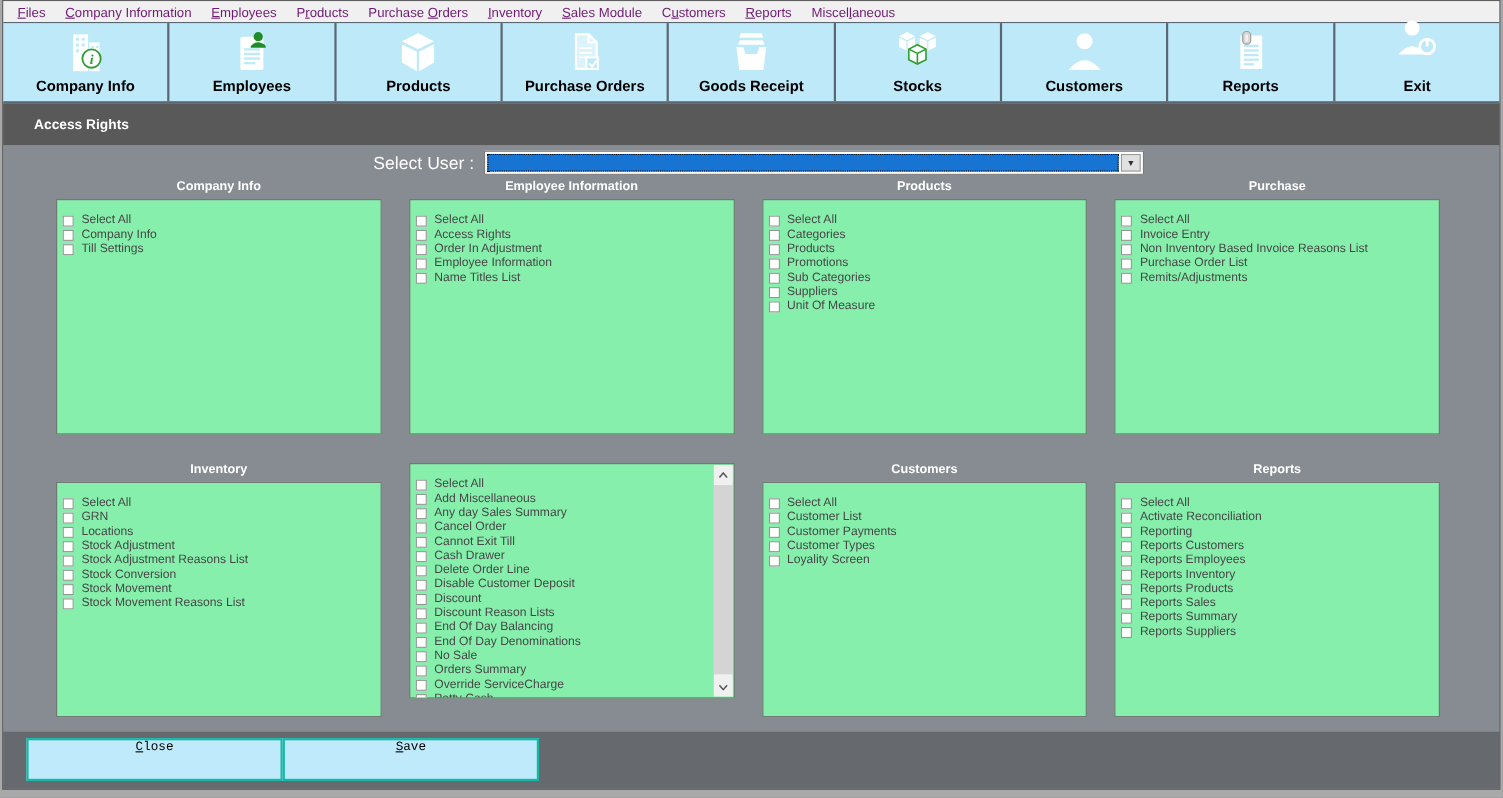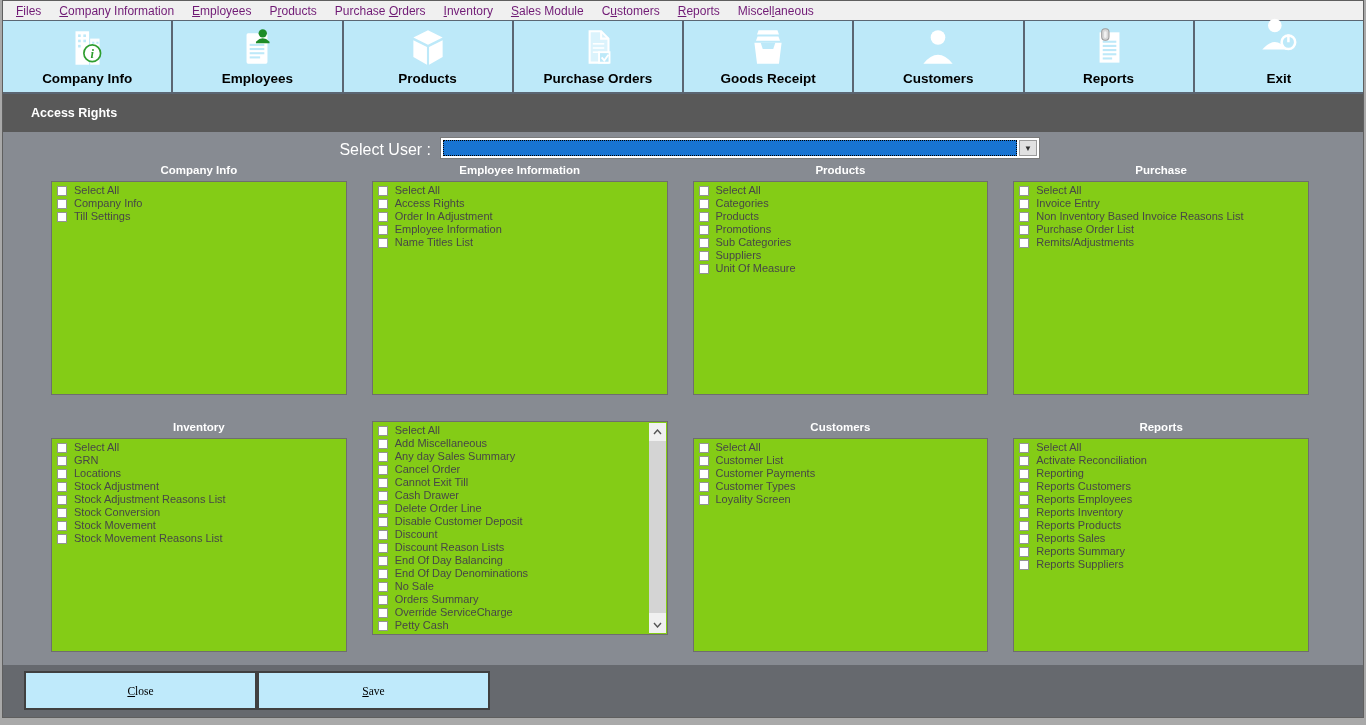--- a/index.html
+++ b/index.html
@@ -35,39 +35,39 @@
   .combo-sel { flex:1 1 auto; background:#1874d2; border:1px dotted #000;
                color:#fff; font-size:11px; line-height:15px; overflow:hidden; }
   .combo-btn { flex:0 0 18px; margin-left:2px; background:#e1e1e1; border:1px solid #9a9a9a;
                display:flex; align-items:center; justify-content:center;
                font-size:8px; color:#303030; cursor:default; }
 
   .panels { position:absolute; left:48px; right:54px; top:32px;
             display:grid; grid-template-columns:repeat(4,1fr); column-gap:25px; row-gap:26px; }
   .panel-title { text-align:center; color:#fff; font-weight:bold; font-size:11.5px;
                  height:14px; line-height:13px; margin-bottom:3px; }
-  .listbox { background:#84cc16; border:1px solid #6e6e6e; height:214px; overflow:hidden;
-             padding-top:2px; position:relative; }
+  .listbox { background:#86efac; border:1px solid #6e6e6e; height:214px; overflow:hidden;
+             padding-top:12px; position:relative; }
   .cbrow { display:flex; align-items:center; height:13px; padding-left:5px; cursor:default; }
   .cb { width:10px; height:10px; border:1px solid #949494; background:#fff; flex:0 0 auto; }
   .cbl { font-size:11px; color:#474747; margin-left:7px; white-space:nowrap; line-height:11px; }
 
   
   .vscroll { position:absolute; top:1px; right:1px; bottom:1px; width:17px; background:#f0f0f0; }
   .varrow { position:absolute; left:0; width:17px; height:17px; display:flex;
             align-items:center; justify-content:center; background:#f0f0f0; cursor:default; }
   .varrow.up { top:0; } .varrow.down { bottom:0; }
   .vthumb { position:absolute; left:0; top:18px; width:17px; height:172px; background:#d4d4d4; }
 
   
   .footer { height:52px; background:#66696e; flex:0 0 auto; display:flex;
             align-items:flex-start; padding-top:6px; padding-left:21px; }
-  .fbtn { width:233px; height:39px; background:#bfeafb; border:2px solid #404040;
-          font-size:11.5px; color:#000; display:flex; align-items:center; justify-content:center;
-          cursor:default; font-family:Liberation Serif, serif; }
+  .fbtn { width:233px; height:39px; background:#bfeafb; border:2px solid #14b8a6;
+          font-size:11.5px; color:#000; display:flex; justify-content:center;
+          cursor:default; font-family:Liberation Mono, monospace; }
   .fbtn + .fbtn { margin-left:0; }
 </style>
 </head>
 <body>
 
 <div class="window">
 
   <div class="menubar">
     <span class="menu-item"><span></span><u>F</u><span>iles</span></span>
     <span class="menu-item"><span></span><u>C</u><span>ompany Information</span></span>
@@ -152,20 +152,37 @@
           <polygon points="12,11 32,11 33.5,15 10.5,15" fill="#fff"></polygon>
           <path d="M9 17 h26 l-2.5 20 h-21 z" fill="#fff"></path>
           <polygon points="15,17 29,17 27,23 17,23" fill="#bde9f9"></polygon>
         </svg>
       </span>
       <span class="tlabel">Goods Receipt</span>
     </div>
     <div class="tbtn">
       <span class="ticon">
         <svg width="46" height="46" viewBox="0 0 44 44">
+          <g fill="#fff">
+            <polygon points="13,4 20,7.5 13,11 6,7.5"></polygon>
+            <polygon points="6,9 12.5,12 12.5,20 6,17"></polygon>
+            <polygon points="20,9 13.5,12 13.5,20 20,17"></polygon>
+            <polygon points="31,4 38,7.5 31,11 24,7.5"></polygon>
+            <polygon points="24,9 30.5,12 30.5,20 24,17"></polygon>
+            <polygon points="38,9 31.5,12 31.5,20 38,17"></polygon>
+          </g>
+          <polygon points="22,15 29.5,18.8 29.5,28 22,31.8 14.5,28 14.5,18.8" fill="rgba(255,255,255,0.9)" stroke="#2f9e2f" stroke-width="1.4"></polygon>
+          <path d="M14.5 18.8 L22 22.5 L29.5 18.8 M22 22.5 V31.8" fill="none" stroke="#2f9e2f" stroke-width="1.4"></path>
+        </svg>
+      </span>
+      <span class="tlabel">Stocks</span>
+    </div>
+    <div class="tbtn">
+      <span class="ticon">
+        <svg width="46" height="46" viewBox="0 0 44 44">
           <circle cx="22" cy="12" r="7" fill="#fff"></circle>
           <path d="M8 37 q14 -17 28 0 z" fill="#fff"></path>
         </svg>
       </span>
       <span class="tlabel">Customers</span>
     </div>
     <div class="tbtn">
       <span class="ticon">
         <svg width="46" height="46" viewBox="0 0 44 44">
           <rect x="13" y="7" width="19" height="29" fill="#fff"></rect>

